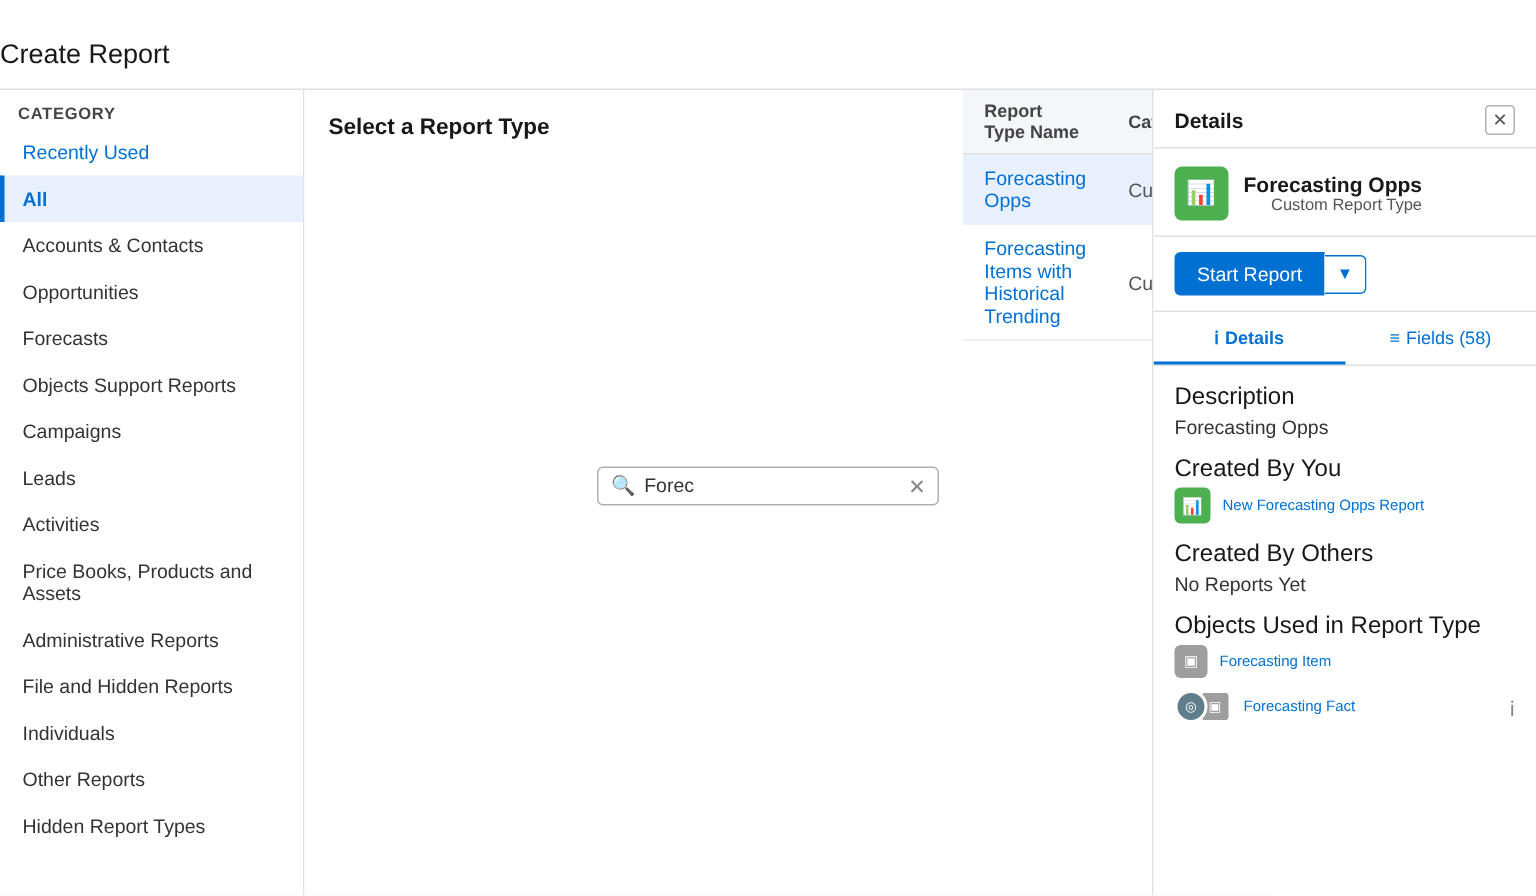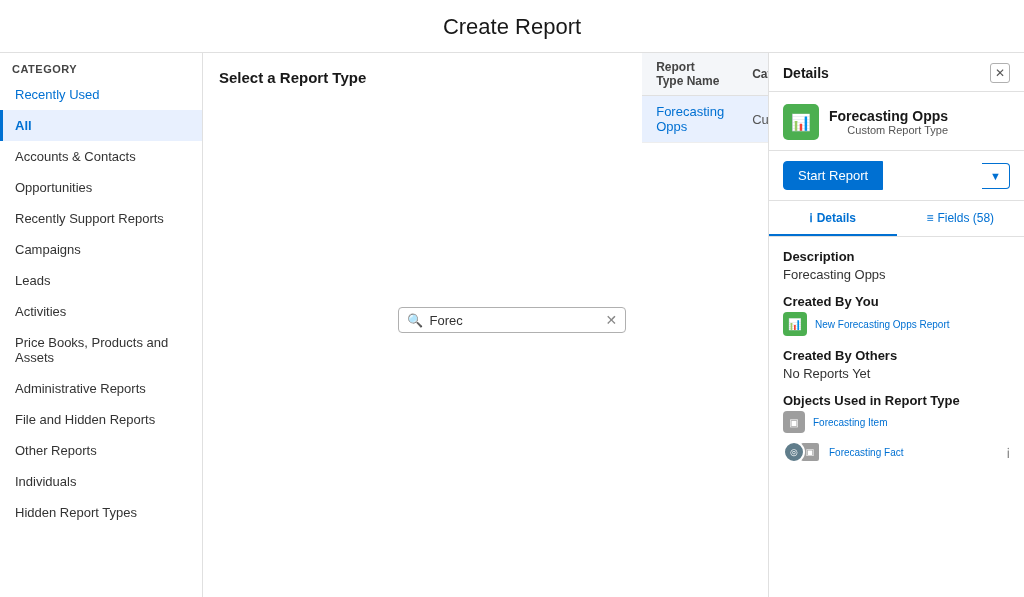--- a/index.html
+++ b/index.html
@@ -1,23 +1,23 @@
 <!DOCTYPE html>
 <html><head>
   <meta charset="utf-8">
   <style>
     * { box-sizing: border-box; margin: 0; padding: 0; }
     body { font-family: 'Segoe UI', Arial, sans-serif; font-size: 13px; color: #333; background: #f3f3f3; height: 597px; overflow: hidden; }
 
     .page-wrapper { display: flex; flex-direction: column; height: 597px; background: #fff; }
 
     .page-title-bar {
-      text-align: center;
-      padding: 14px 0 12px;
-      font-size: 22px;
+      text-align: left;
+      padding: 26px 0 12px;
+      font-size: 18px;
       font-weight: 400;
       color: #181818;
       border-bottom: 1px solid #e0e0e0;
       background: #fff;
     }
 
     .main-content {
       display: flex;
       flex: 1;
       overflow: hidden;
@@ -213,21 +213,20 @@
       color: #555;
       text-align: right;
     }
 
     .start-report-bar {
       display: flex;
       align-items: center;
       padding: 10px 14px;
       border-bottom: 1px solid #e0e0e0;
       gap: 0;
-      justify-content: space-between;
     }
 
     .start-report-btn {
       background: #0070d2;
       color: #fff;
       border: 1px solid #0070d2;
       border-radius: 4px 0 0 4px;
       padding: 6px 14px;
       font-size: 13px;
       cursor: pointer;
@@ -268,24 +267,24 @@
       font-weight: 600;
       color: #0070d2;
     }
 
     .detail-body {
       padding: 12px 14px;
       font-size: 13px;
     }
 
     .detail-section-title {
-      font-weight: 700;
+      font-weight: 400;
       color: #181818;
       margin-bottom: 3px;
-      font-size: 13px;
+      font-size: 16px;
     }
     .detail-section-value {
       color: #333;
       margin-bottom: 12px;
       font-size: 13px;
     }
 
     .created-by-link {
       display: flex;
       align-items: center;
@@ -388,29 +387,30 @@
 
   <div class="main-content">
 
     <div class="sidebar">
       <div class="sidebar-section-label">Category</div>
 
       <div class="sidebar-item">Recently Used</div>
       <div class="sidebar-item active">All</div>
       <div class="sidebar-item plain">Accounts &amp; Contacts</div>
       <div class="sidebar-item plain">Opportunities</div>
-      <div class="sidebar-item plain">Recently Support Reports</div>
+      <div class="sidebar-item plain">Forecasts</div>
+      <div class="sidebar-item plain">Objects Support Reports</div>
       <div class="sidebar-item plain">Campaigns</div>
       <div class="sidebar-item plain">Leads</div>
       <div class="sidebar-item plain">Activities</div>
       <div class="sidebar-item plain">Price Books, Products and Assets</div>
       <div class="sidebar-item plain">Administrative Reports</div>
       <div class="sidebar-item plain">File and Hidden Reports</div>
+      <div class="sidebar-item plain">Individuals</div>
       <div class="sidebar-item plain">Other Reports</div>
-      <div class="sidebar-item plain">Individuals</div>
       <div class="sidebar-item plain">Hidden Report Types</div>
     </div>
 
     <div class="center-panel">
       <div class="center-header">Select a Report Type</div>
 
       <div class="search-bar">
         <div class="search-input-wrapper">
           <span class="search-icon">🔍</span>
           <input type="text" value="Forec" style="">
@@ -428,20 +428,27 @@
             </tr>
           </thead>
           <tbody>
             <tr class="selected">
               <td>Forecasting Opps</td>
               <td class="category-col">Custom</td>
               <td class="row-action">
                 <button class="dropdown-btn">▼</button>
               </td>
             </tr>
+            <tr>
+              <td>Forecasting Items with Historical Trending</td>
+              <td class="category-col">Custom</td>
+              <td class="row-action">
+                <button class="dropdown-btn">▼</button>
+              </td>
+            </tr>
           </tbody>
         </table>
       </div>
     </div>
 
     <div class="details-panel">
       <div class="details-header">
         <span class="details-header-title">Details</span>
         <button class="close-btn">✕</button>
       </div>

